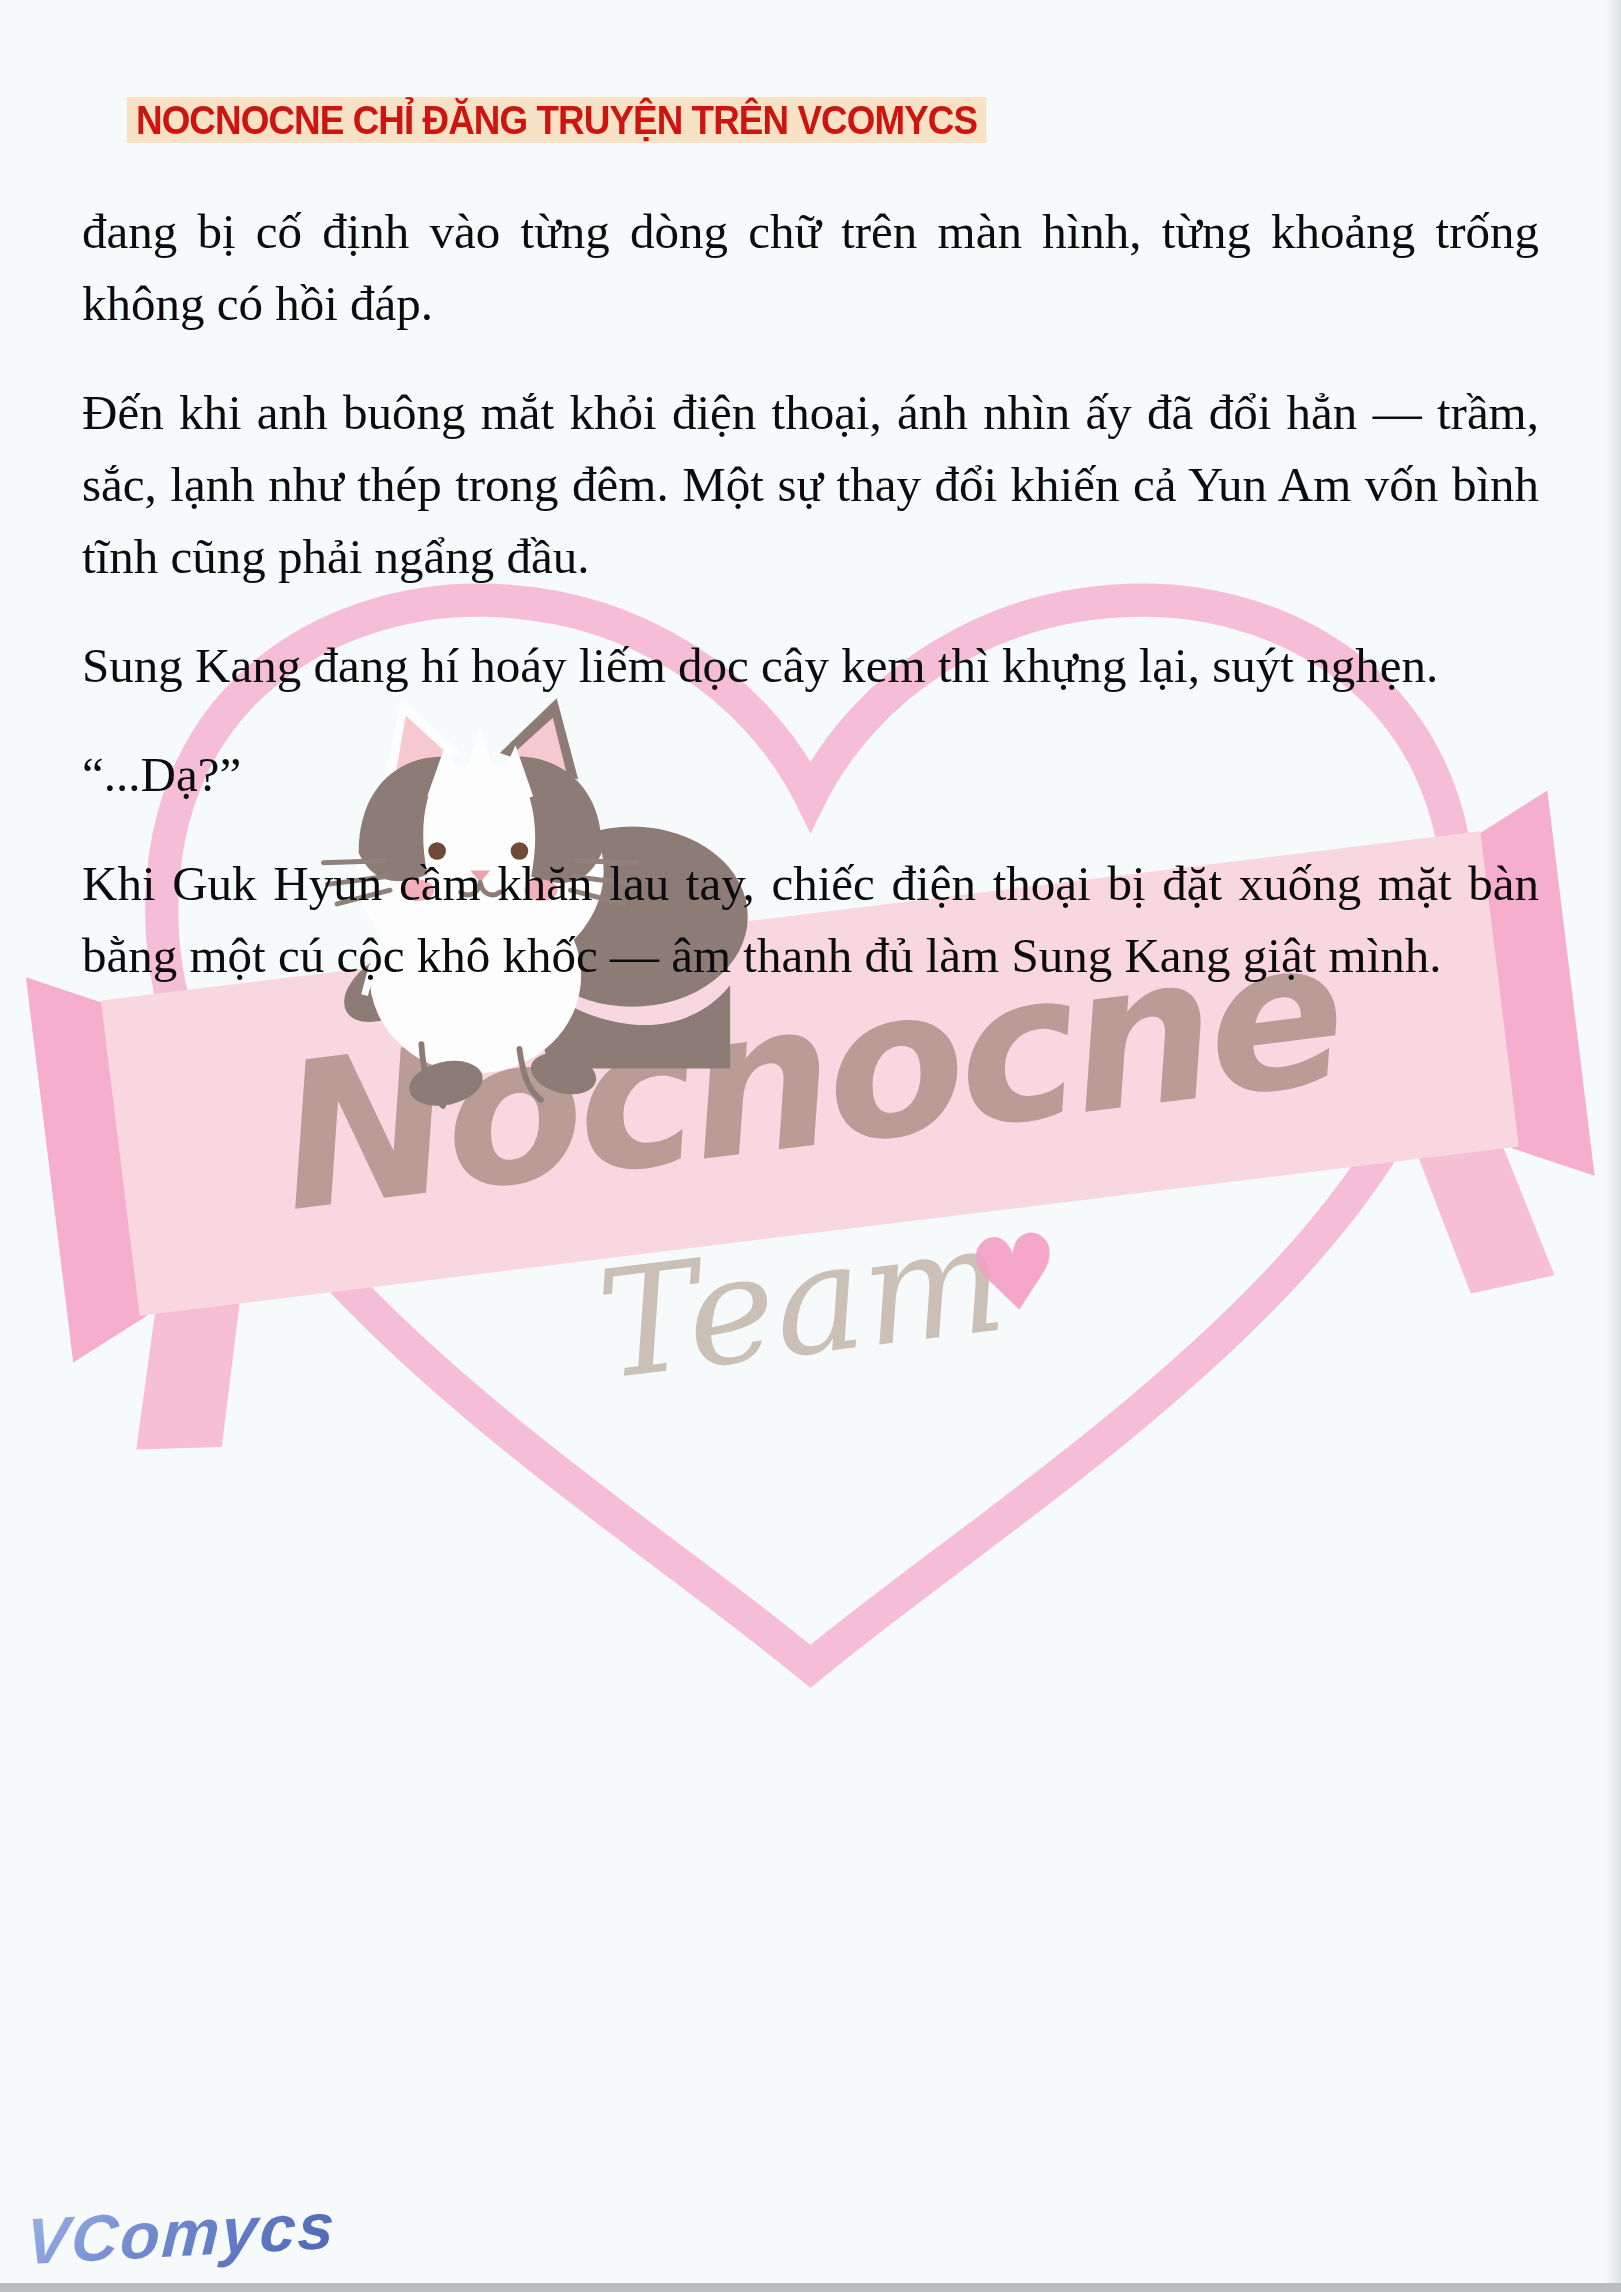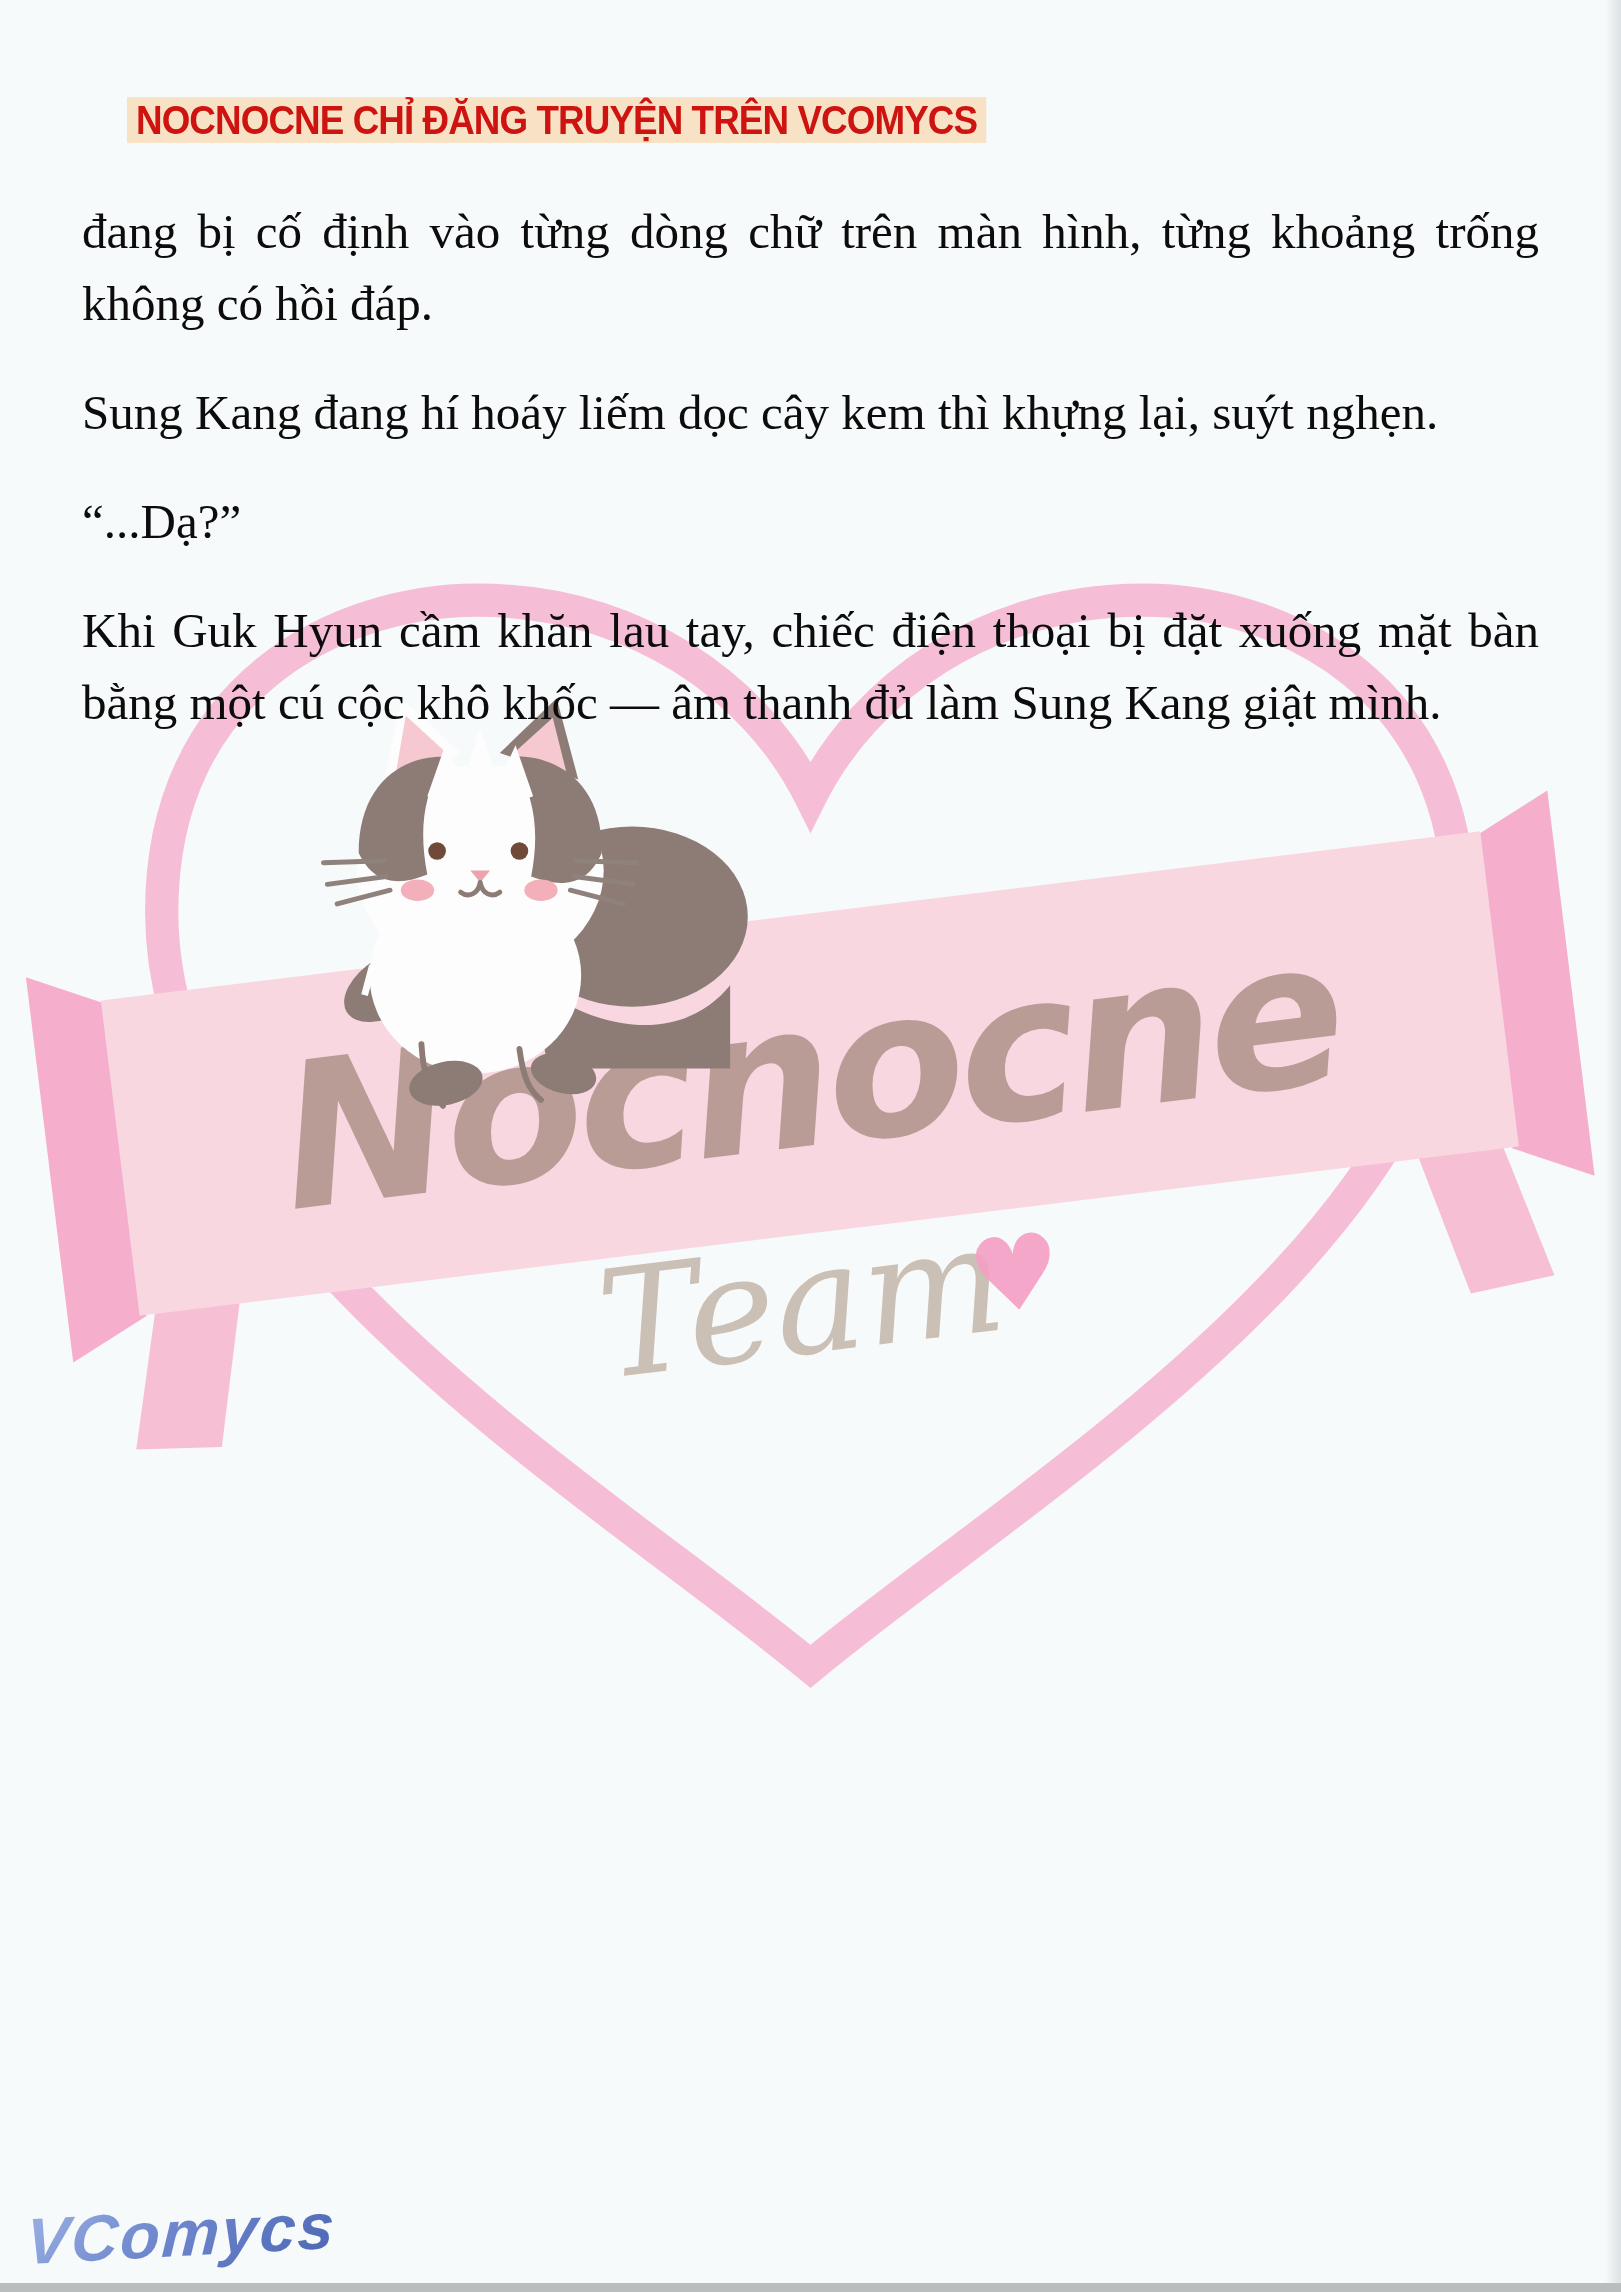--- a/index.html
+++ b/index.html
@@ -137,20 +137,21 @@
       </g>
     </g>
   </svg>
 
   <div class="notice">
     <span>NOCNOCNE CHỈ ĐĂNG TRUYỆN TRÊN VCOMYCS</span>
   </div>
 
   <div class="content">
       <p>đang bị cố định vào từng dòng chữ trên màn hình, từng khoảng trống không có hồi đáp.</p>
+      <p>Đến khi anh buông mắt khỏi điện thoại, ánh nhìn ấy đã đổi hẳn — trầm, sắc, lạnh như thép trong đêm. Một sự thay đổi khiến cả Yun Am vốn bình tĩnh cũng phải ngẩng đầu.</p>
       <p>Sung Kang đang hí hoáy liếm dọc cây kem thì khựng lại, suýt nghẹn.</p>
       <p>“...Dạ?”</p>
       <p>Khi Guk Hyun cầm khăn lau tay, chiếc điện thoại bị đặt xuống mặt bàn bằng một cú cộc khô khốc — âm thanh đủ làm Sung Kang giật mình.</p>
     </div>
 
   <div class="vlogo">
     <span>VComycs</span>
   </div>
 
   <div class="edge-right"></div>

